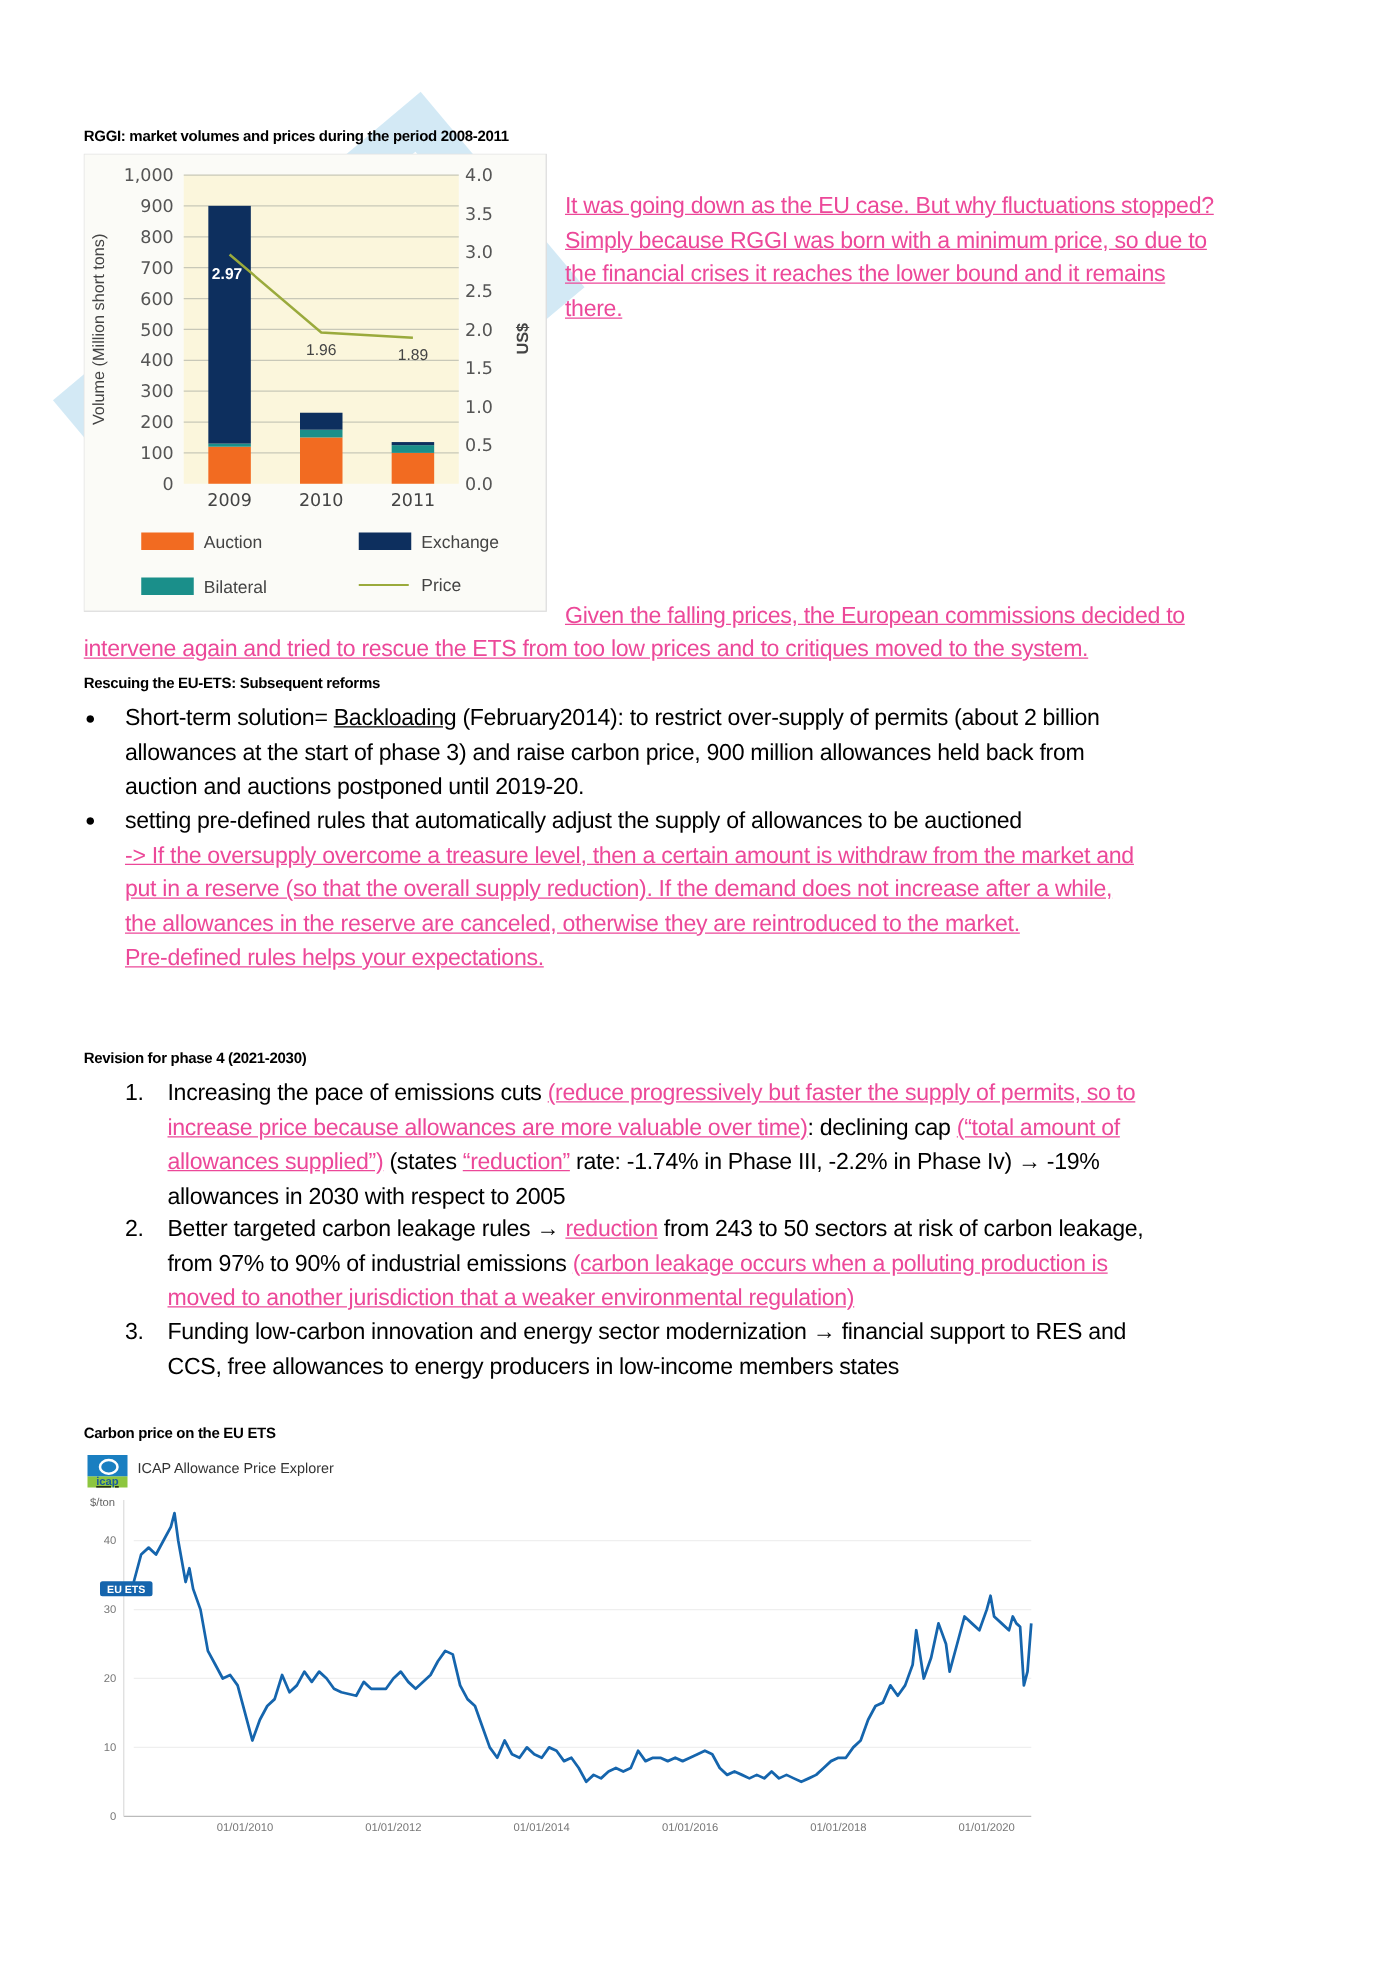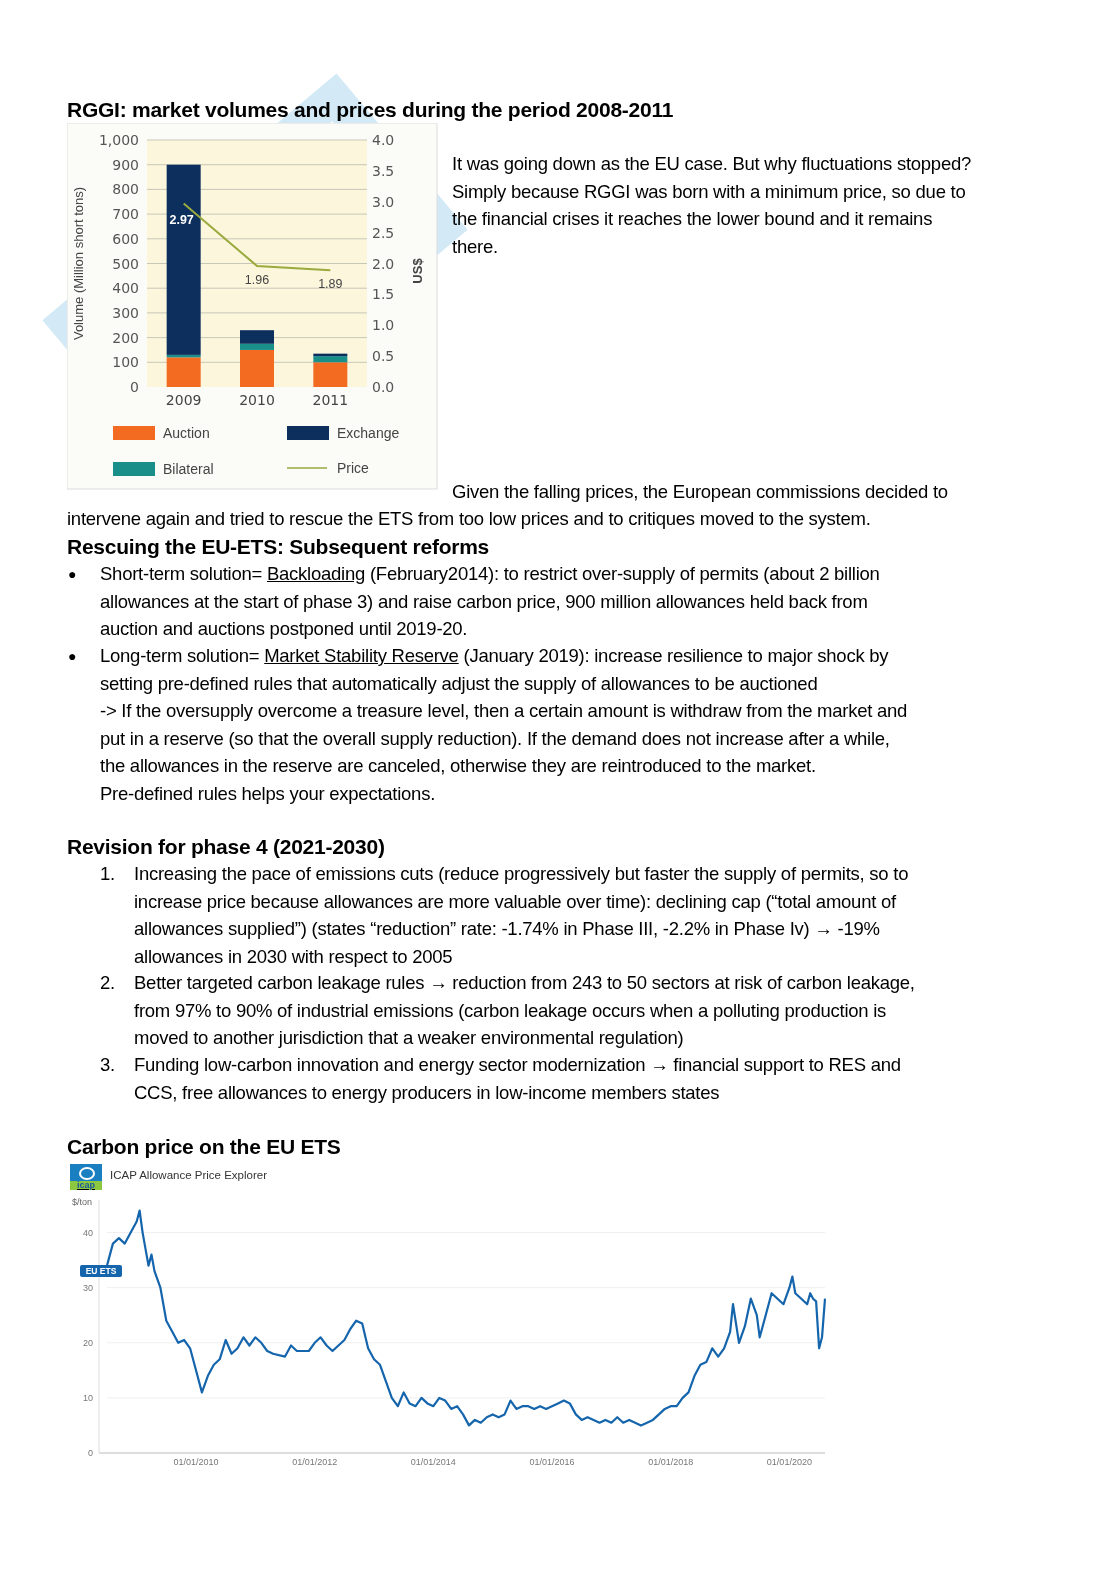--- a/index.html
+++ b/index.html
@@ -1,21 +1,21 @@
 <!DOCTYPE html>
 <html><head>
 <meta charset="utf-8">
 <style>
   html, body { margin: 0; padding: 0; background: #ffffff; }
   body { width: 1118px; height: 1579px; position: relative; overflow: hidden;
          font-family: "Liberation Sans", sans-serif; color: #000; }
   .watermark { position: absolute; left: 20px; top: 40px; width: 470px; height: 470px; pointer-events: none; opacity: 0.22; }
   .txt { position: absolute; font-family: "Liberation Sans", sans-serif; font-size: 18.5px; line-height: 27.5px; letter-spacing: -0.25px; }
-  .h { font-weight: bold; font-size: 21px; color: #000; }
-  .grey { color: #000000; }
+  .h { font-weight: bold; font-size: 12px; color: #000; }
+  .grey { color: #ec4899; text-decoration: underline; }
   .u { text-decoration: underline; }
   .bullet { position: absolute; left: 68px; font-size: 14px; }
   .num { position: absolute; left: 100px; }
   #rggi { position: absolute; left: 67px; top: 123px; }
   #ets { position: absolute; left: 67px; top: 1160px; }
 </style>
 </head>
 <body>
 
 <svg class="watermark" viewBox="0 0 470 470">
@@ -103,21 +103,20 @@
 
 <div class="bullet txt" style="top:561px;">●</div>
 <div class="txt" style="left:100px; top:560px;">
   <div><span>Short-term solution= </span><span class="u">Backloading</span><span> (February2014): to restrict over-supply of permits (about 2 billion</span></div>
   <div>allowances at the start of phase 3) and raise carbon price, 900 million allowances held back from</div>
   <div>auction and auctions postponed until 2019-20.</div>
 </div>
 
 <div class="bullet txt" style="top:643px;">●</div>
 <div class="txt" style="left:100px; top:642px;">
-  <div><span>Long-term solution= </span><span class="u">Market Stability Reserve</span><span> (January 2019): increase resilience to major shock by</span></div>
   <div>setting pre-defined rules that automatically adjust the supply of allowances to be auctioned</div>
   <div class="grey">-&gt; If the oversupply overcome a treasure level, then a certain amount is withdraw from the market and</div>
   <div class="grey">put in a reserve (so that the overall supply reduction). If the demand does not increase after a while,</div>
   <div class="grey">the allowances in the reserve are canceled, otherwise they are reintroduced to the market.</div>
   <div class="grey">Pre-defined rules helps your expectations.</div>
 </div>
 
 <div class="txt h" style="left:67px; top:833px;">Revision for phase 4 (2021-2030)</div>
 
 <div class="txt num" style="top:860px;">1.</div>

